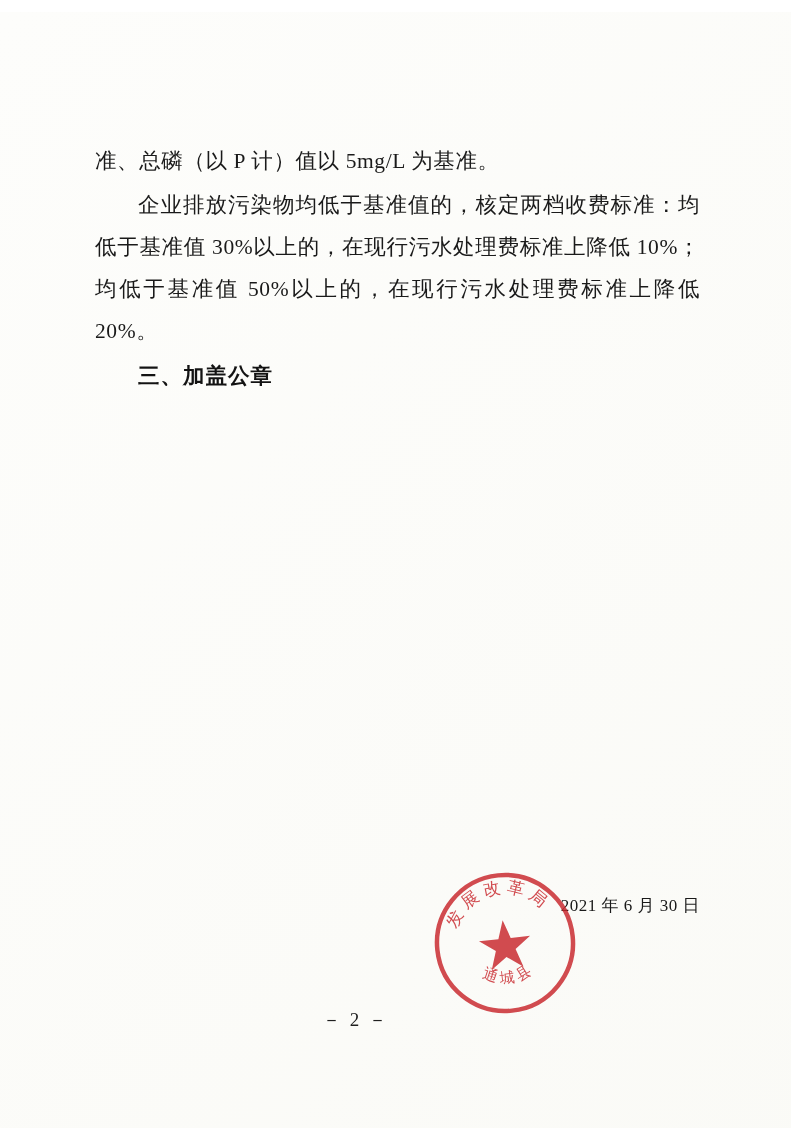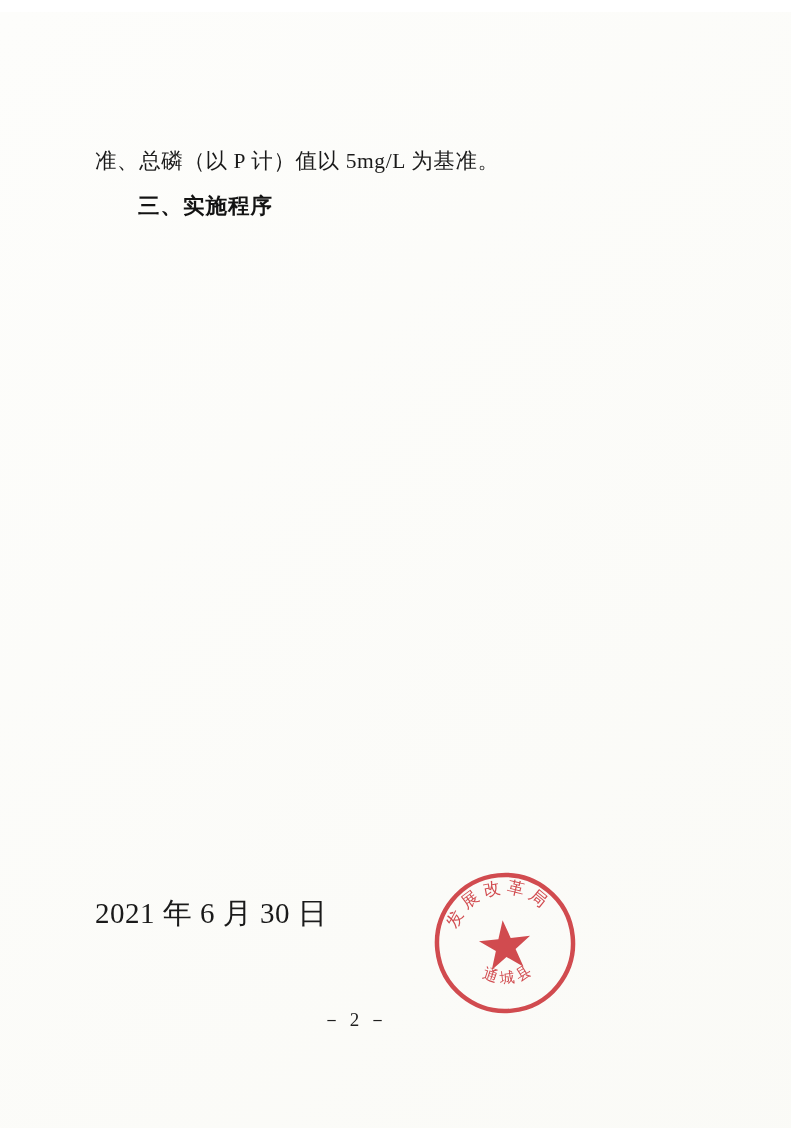--- a/index.html
+++ b/index.html
@@ -53,22 +53,23 @@
     text-indent: 43px;
     letter-spacing: 1px;
     margin: 3px 0 1px 0;
     font-family: "Liberation Sans", "DejaVu Sans", sans-serif;
   }
   .date-line {
     position: absolute;
     left: 95px;
     top: 882px;
     width: 605px;
+    text-align: right;
     padding-right: 88px;
-    font-size: 29px;
+    font-size: 17px;
     color: #1a1a1a;
     letter-spacing: 0.5px;
   }
   .page-number {
     position: absolute;
     left: 0;
     top: 995px;
     width: 791px;
     text-align: center;
     font-size: 19px;
@@ -92,22 +93,23 @@
 <body>
 
 <div class="page">
 
   <div class="doc-body">
 
     <p class="para">准、总磷（以 P 计）值以 5mg/L 为基准。</p>
 
 
 
+    <p class="para indent">企业排放污染物均低于基准值的，核定两档收费标准：均低于基准值 30%以上的，在现行污水处理费标准上降低 10%；均低于基准值 50%以上的，在现行污水处理费标准上降低 20%。</p>
 
-    <h2 class="heading">三、实施程序</h2>
+    <h2 class="heading">三、加盖公章</h2>
 
 
 
   </div>
 
   <div class="date-line">2021 年 6 月 30 日</div>
 
   <div class="seal">
     <svg width="146" height="146" viewBox="0 0 146 146" xmlns="http://www.w3.org/2000/svg">
       <circle cx="73" cy="73" r="68" fill="none" stroke="#c8252b" stroke-width="4.5"></circle>

